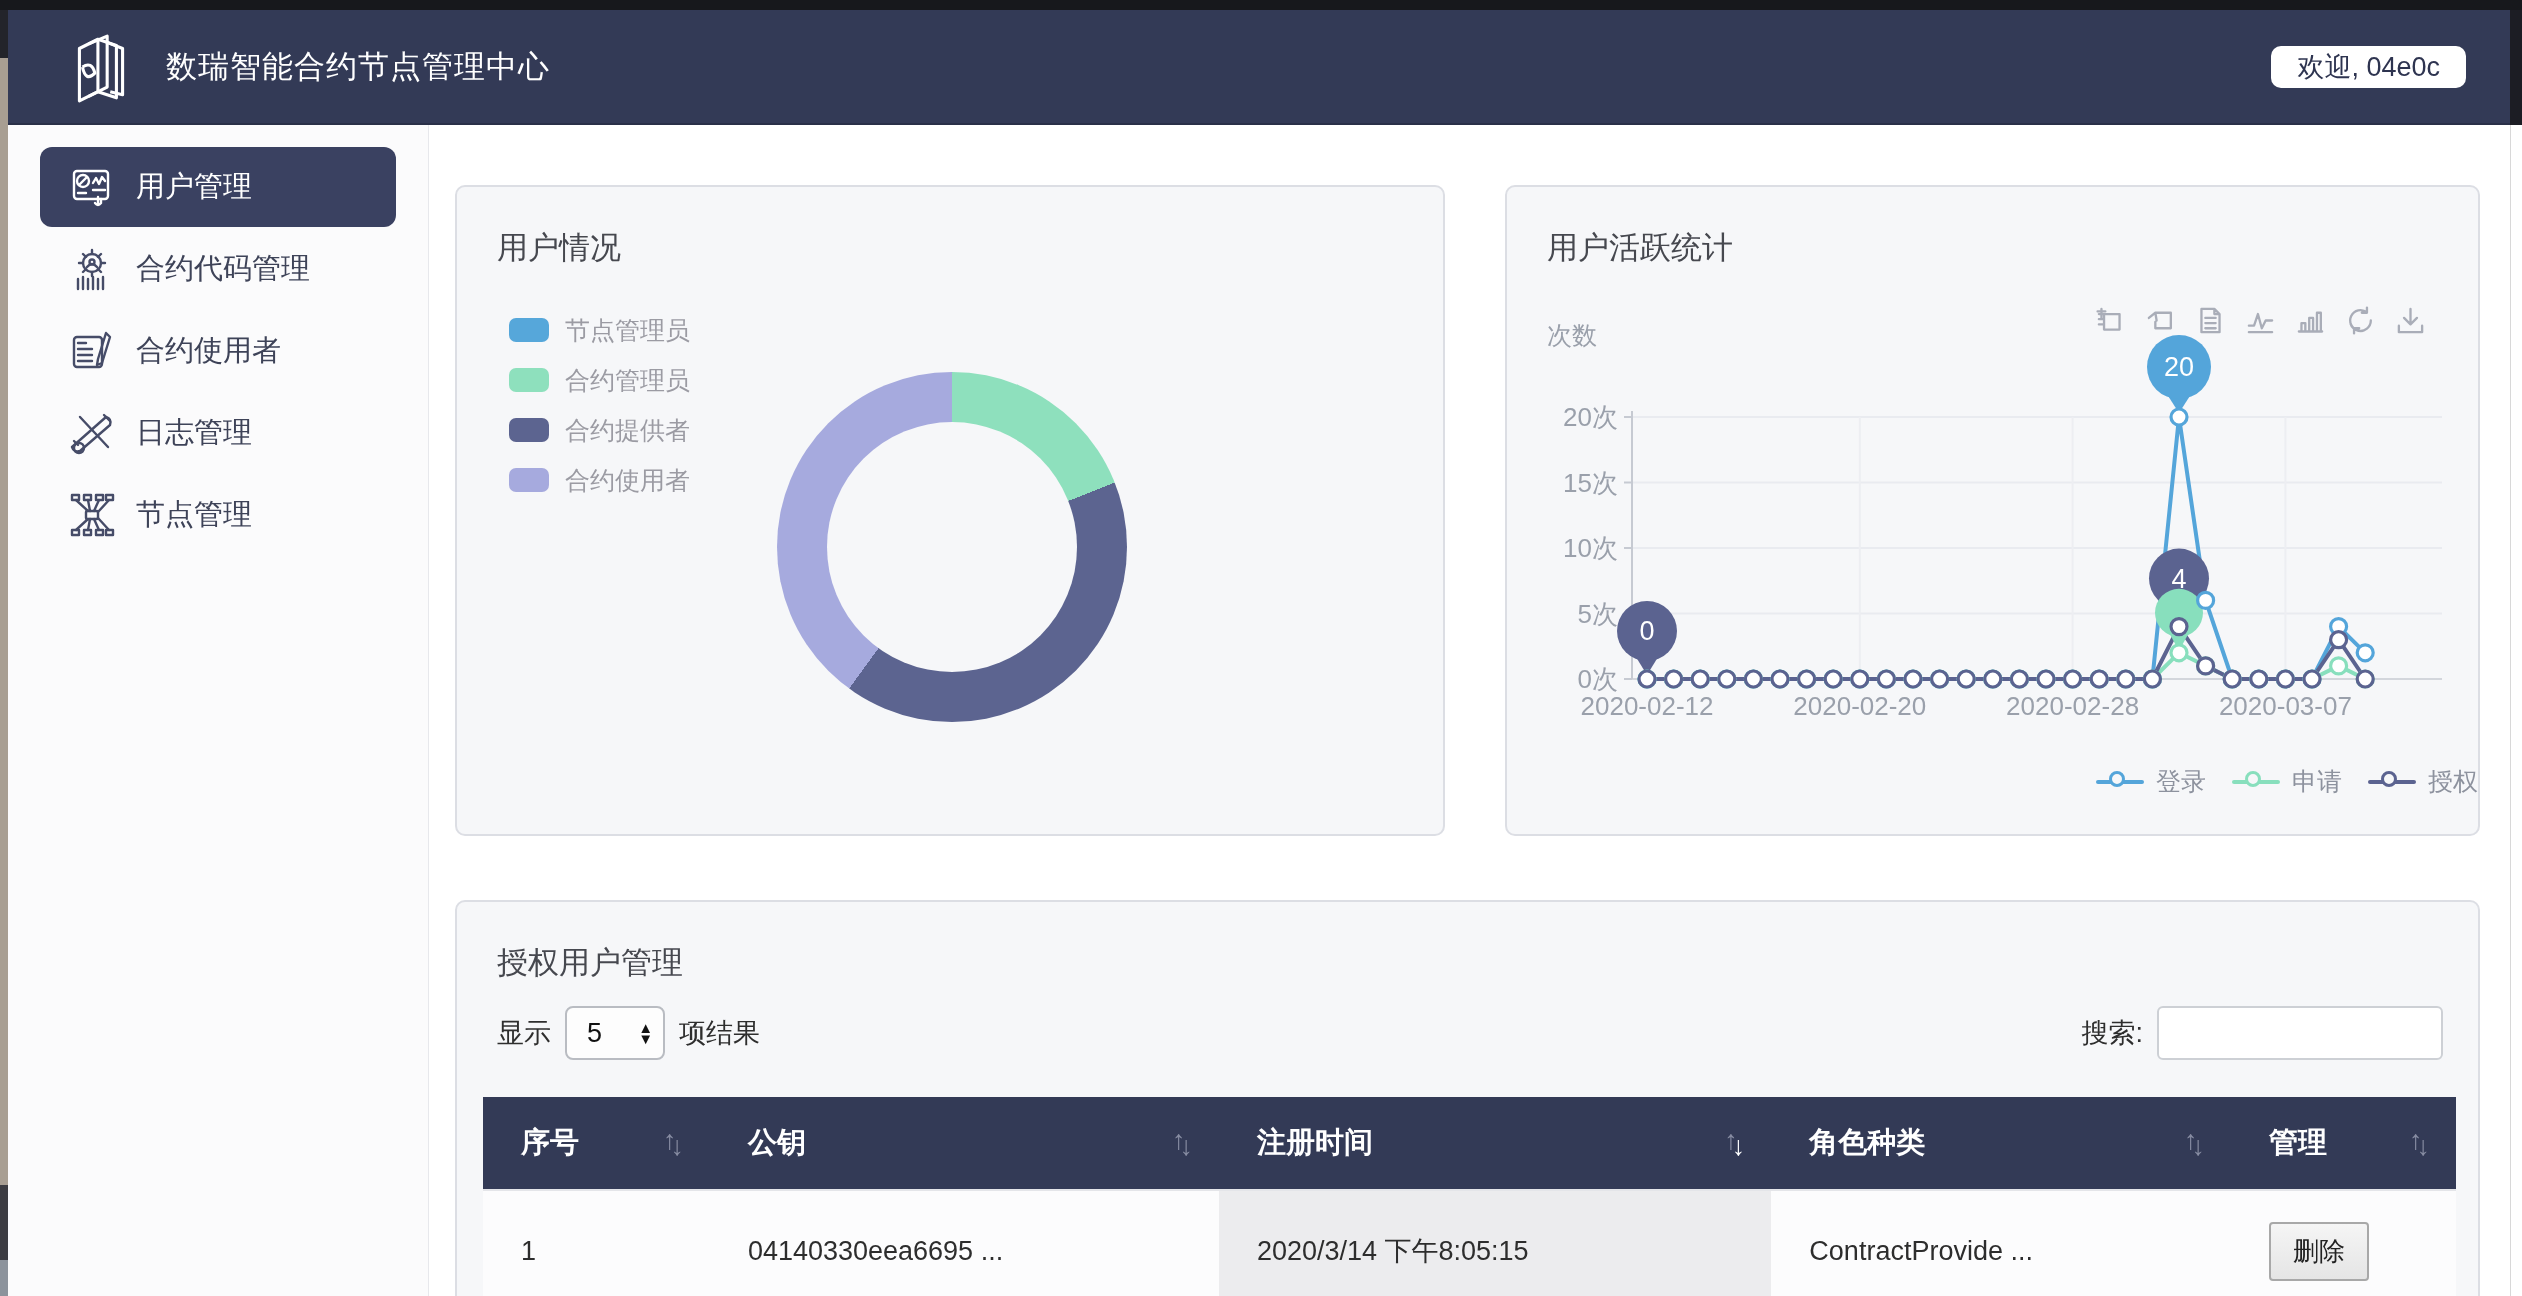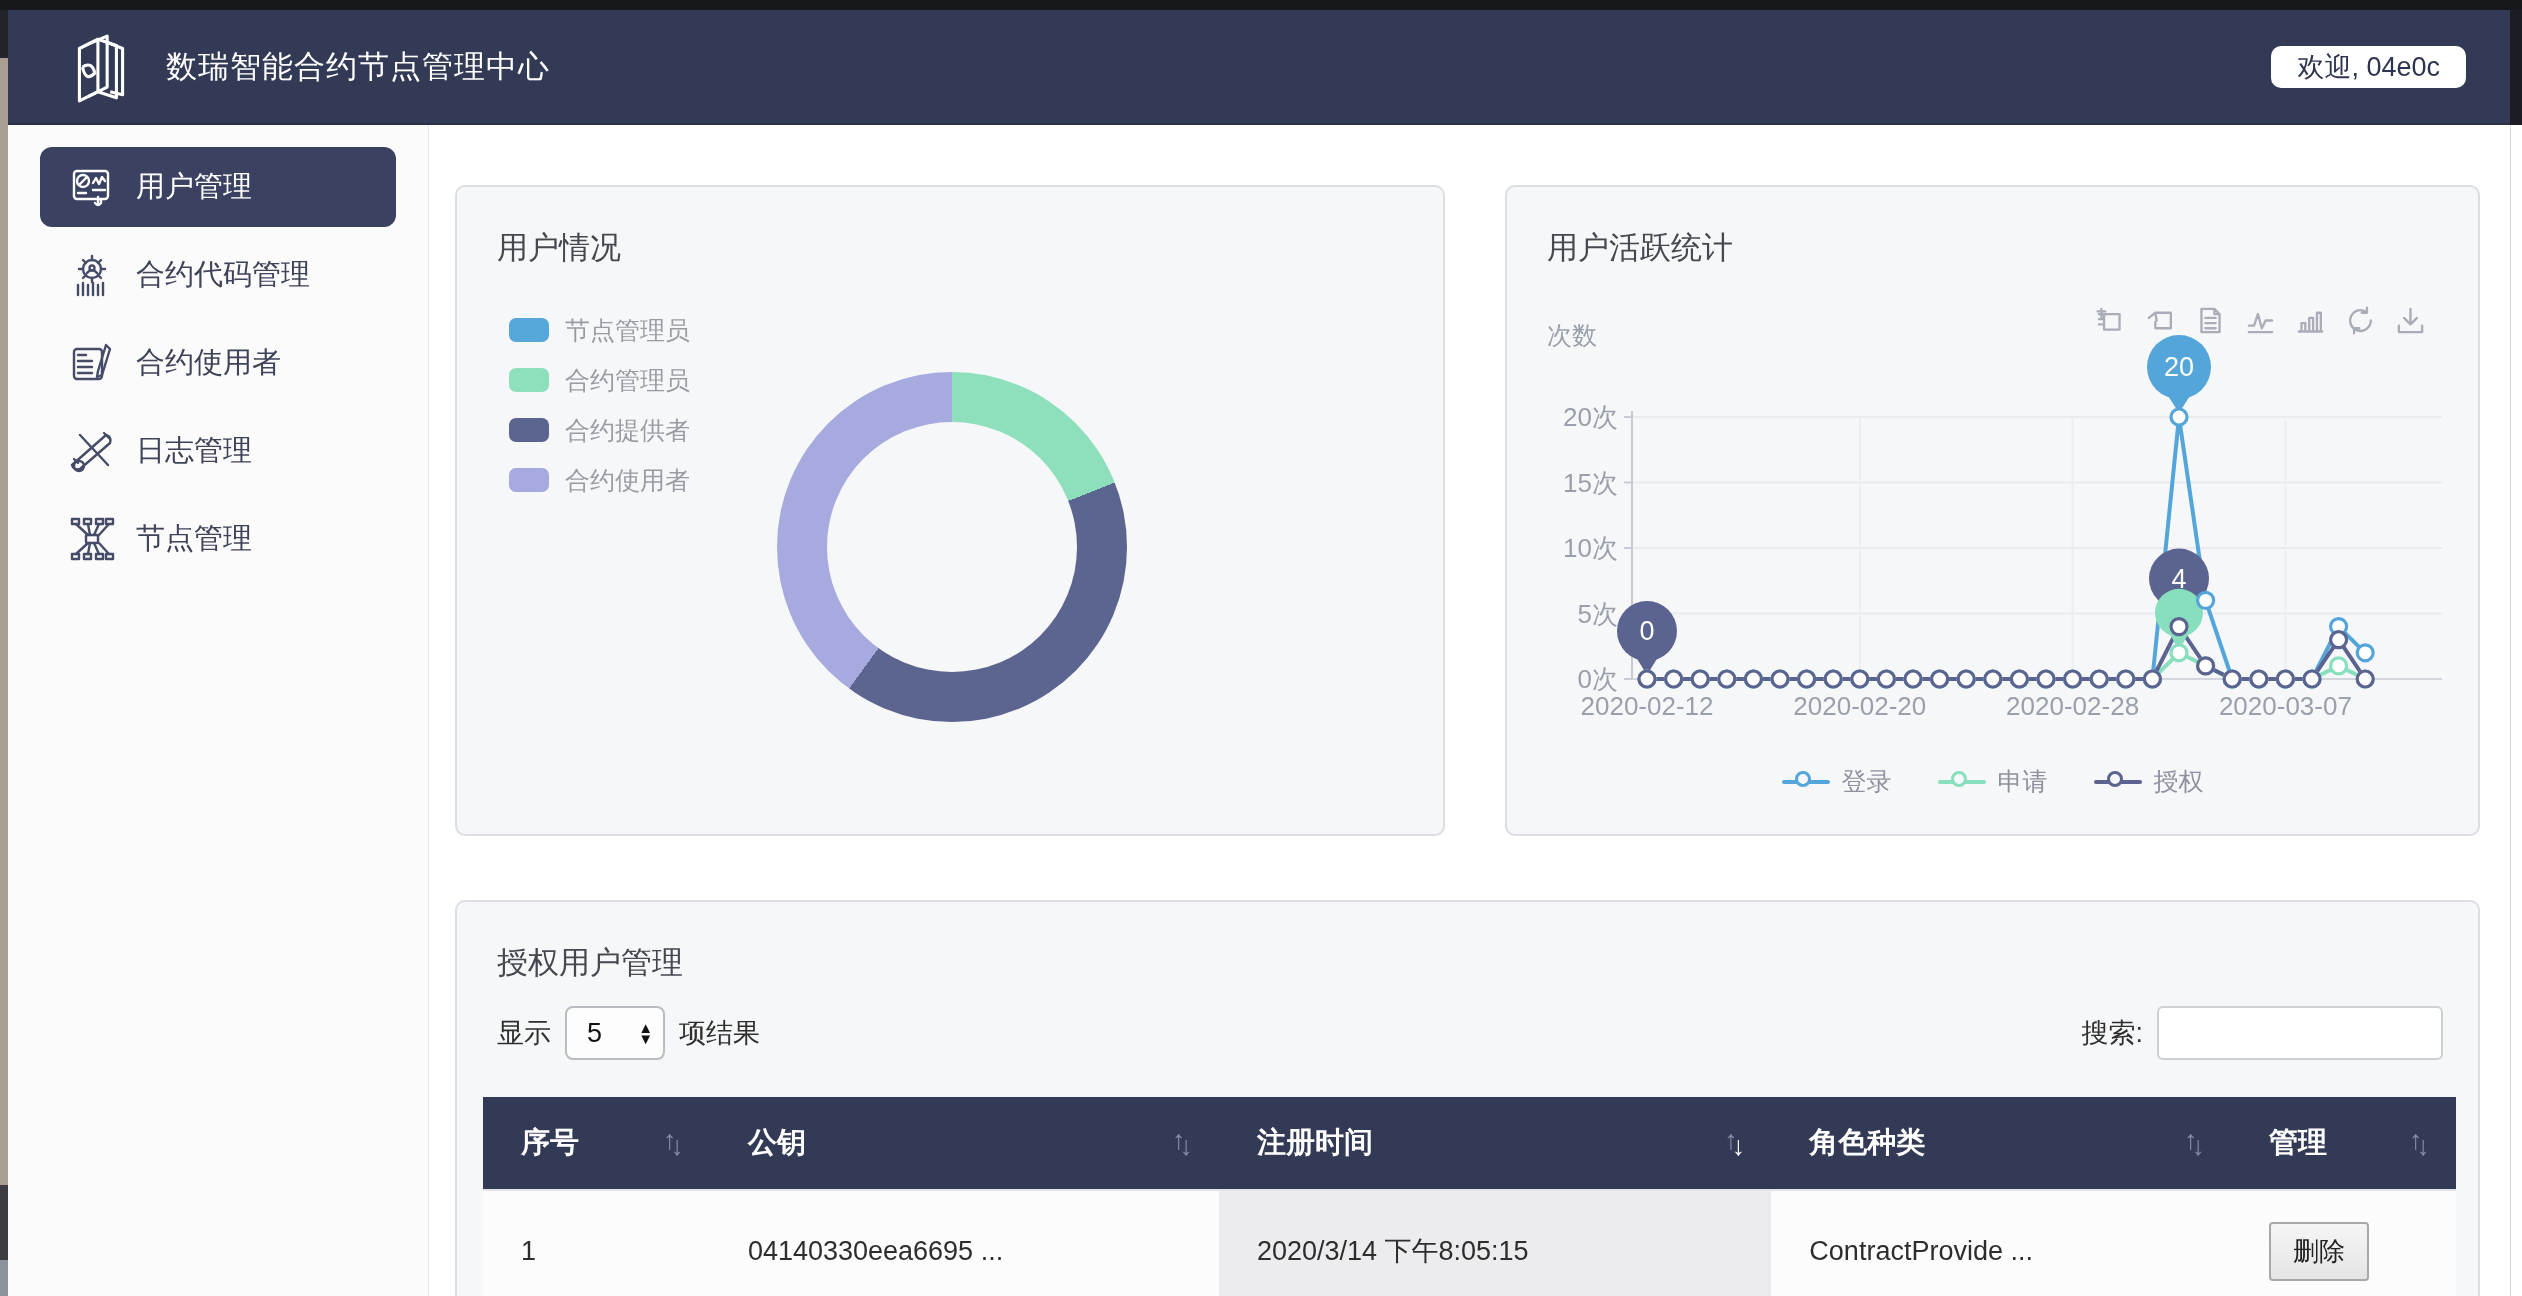--- a/index.html
+++ b/index.html
@@ -16,21 +16,21 @@
   .strip-right-top{position:absolute;left:2510px;top:10px;width:12px;height:115px;background:#1c1d24;}
   
   .appbar{position:absolute;left:8px;top:10px;width:2502px;height:115px;background:#333a56;
     display:flex;align-items:center;border-bottom:2px solid #2a3048;}
   .logo{margin-left:56px;width:74px;height:74px;flex:0 0 auto;}
   .appbar-title{color:#ffffff;font-size:31px;margin-left:28px;letter-spacing:1px;}
   .welcome-pill{margin-left:auto;margin-right:44px;background:#ffffff;color:#2e3450;font-size:27px;
     padding:3px 26px;border-radius:10px;cursor:pointer;}
   
   .sidebar{position:absolute;left:8px;top:125px;width:421px;height:1171px;background:#fbfbfc;border-right:1px solid #e7e8ec;padding-top:20px;}
-  .side-item{position:relative;display:flex;align-items:center;height:80px;margin:2px 32px 8px 32px;
+  .side-item{position:relative;display:flex;align-items:center;height:80px;margin:2px 32px 2px 32px;
     padding-left:28px;border-radius:12px;color:#3e4358;cursor:pointer;}
   .side-item svg{width:48px;height:48px;stroke:#464c68;fill:none;stroke-width:2.4;stroke-linecap:round;stroke-linejoin:round;flex:0 0 auto;}
   .side-item .lbl{font-size:29px;margin-left:20px;white-space:nowrap;}
   .side-item.active{background:#3a4161;color:#ffffff;}
   .side-item.active svg{stroke:#ffffff;}
   
   .card{position:absolute;background:#f6f7f9;border:2px solid #dcdee4;border-radius:10px;}
   .card-title{position:absolute;left:40px;top:40px;font-size:31px;color:#46484f;}
   .card-pie{left:455px;top:185px;width:990px;height:651px;}
   .card-activity{left:1505px;top:185px;width:975px;height:651px;}
@@ -41,21 +41,21 @@
   .pie-legend .sw{width:40px;height:24px;border-radius:7px;flex:0 0 auto;}
   .pie-legend .tx{font-size:25px;color:#9b9ba3;margin-left:16px;white-space:nowrap;}
   .donut{position:absolute;left:320px;top:185px;width:350px;height:350px;border-radius:50%;}
   .donut::after{content:"";position:absolute;left:50px;top:50px;width:250px;height:250px;border-radius:50%;background:#f6f7f9;}
   
   .unit-label{position:absolute;left:40px;top:132px;font-size:25px;color:#9aa0ab;}
   .toolbar{position:absolute;right:52px;top:118px;display:flex;gap:19px;}
   .toolbar .tbtn{width:31px;height:31px;cursor:pointer;}
   .toolbar svg{width:31px;height:31px;stroke:#a9adb8;fill:none;stroke-width:1.8;stroke-linecap:round;stroke-linejoin:round;}
   .linechart{position:absolute;left:20px;top:120px;width:935px;height:480px;}
-  .line-legend{position:absolute;left:0;top:578px;width:100%;display:flex;justify-content:center;gap:46px;}
+  .line-legend{position:absolute;left:0;top:578px;width:100%;display:flex;justify-content:flex-end;gap:26px;}
   .line-legend .item{display:flex;align-items:center;cursor:pointer;}
   .line-legend .ic{position:relative;width:48px;height:22px;}
   .line-legend .ic .ln{position:absolute;left:0;top:9px;width:48px;height:4px;border-radius:2px;}
   .line-legend .ic .ci{position:absolute;left:13px;top:0;width:16px;height:16px;border-radius:50%;border:3px solid;background:#f6f7f9;}
   .line-legend .tx{font-size:25px;color:#8d929e;margin-left:12px;}
   
   .tbl-controls{position:absolute;left:40px;right:35px;top:104px;height:56px;font-size:27px;color:#2e2e2e;}
   .ctl-left{position:absolute;left:0;top:0;display:flex;align-items:center;gap:14px;}
   .select-box{display:flex;align-items:center;border:2px solid #b9bcc2;border-radius:8px;background:#fdfdfd;
     height:54px;width:100px;padding:0 10px 0 20px;cursor:pointer;}

